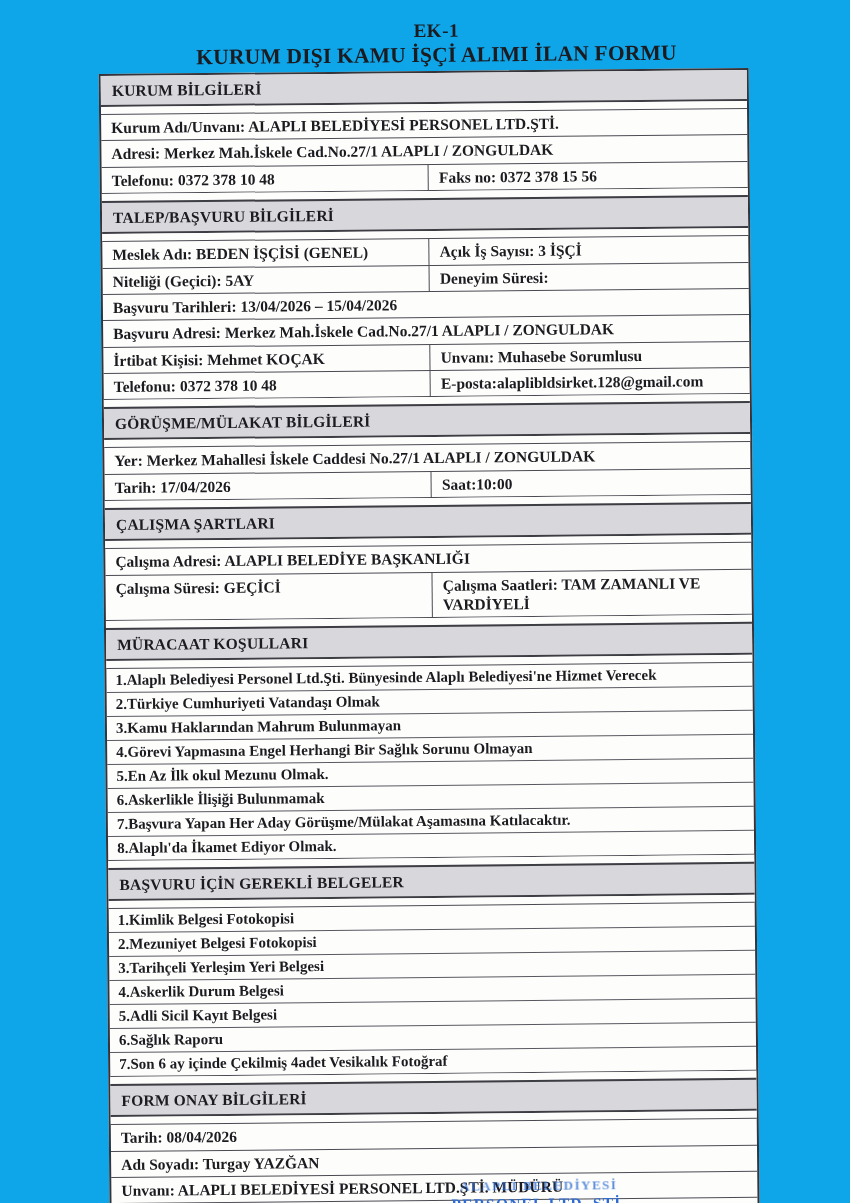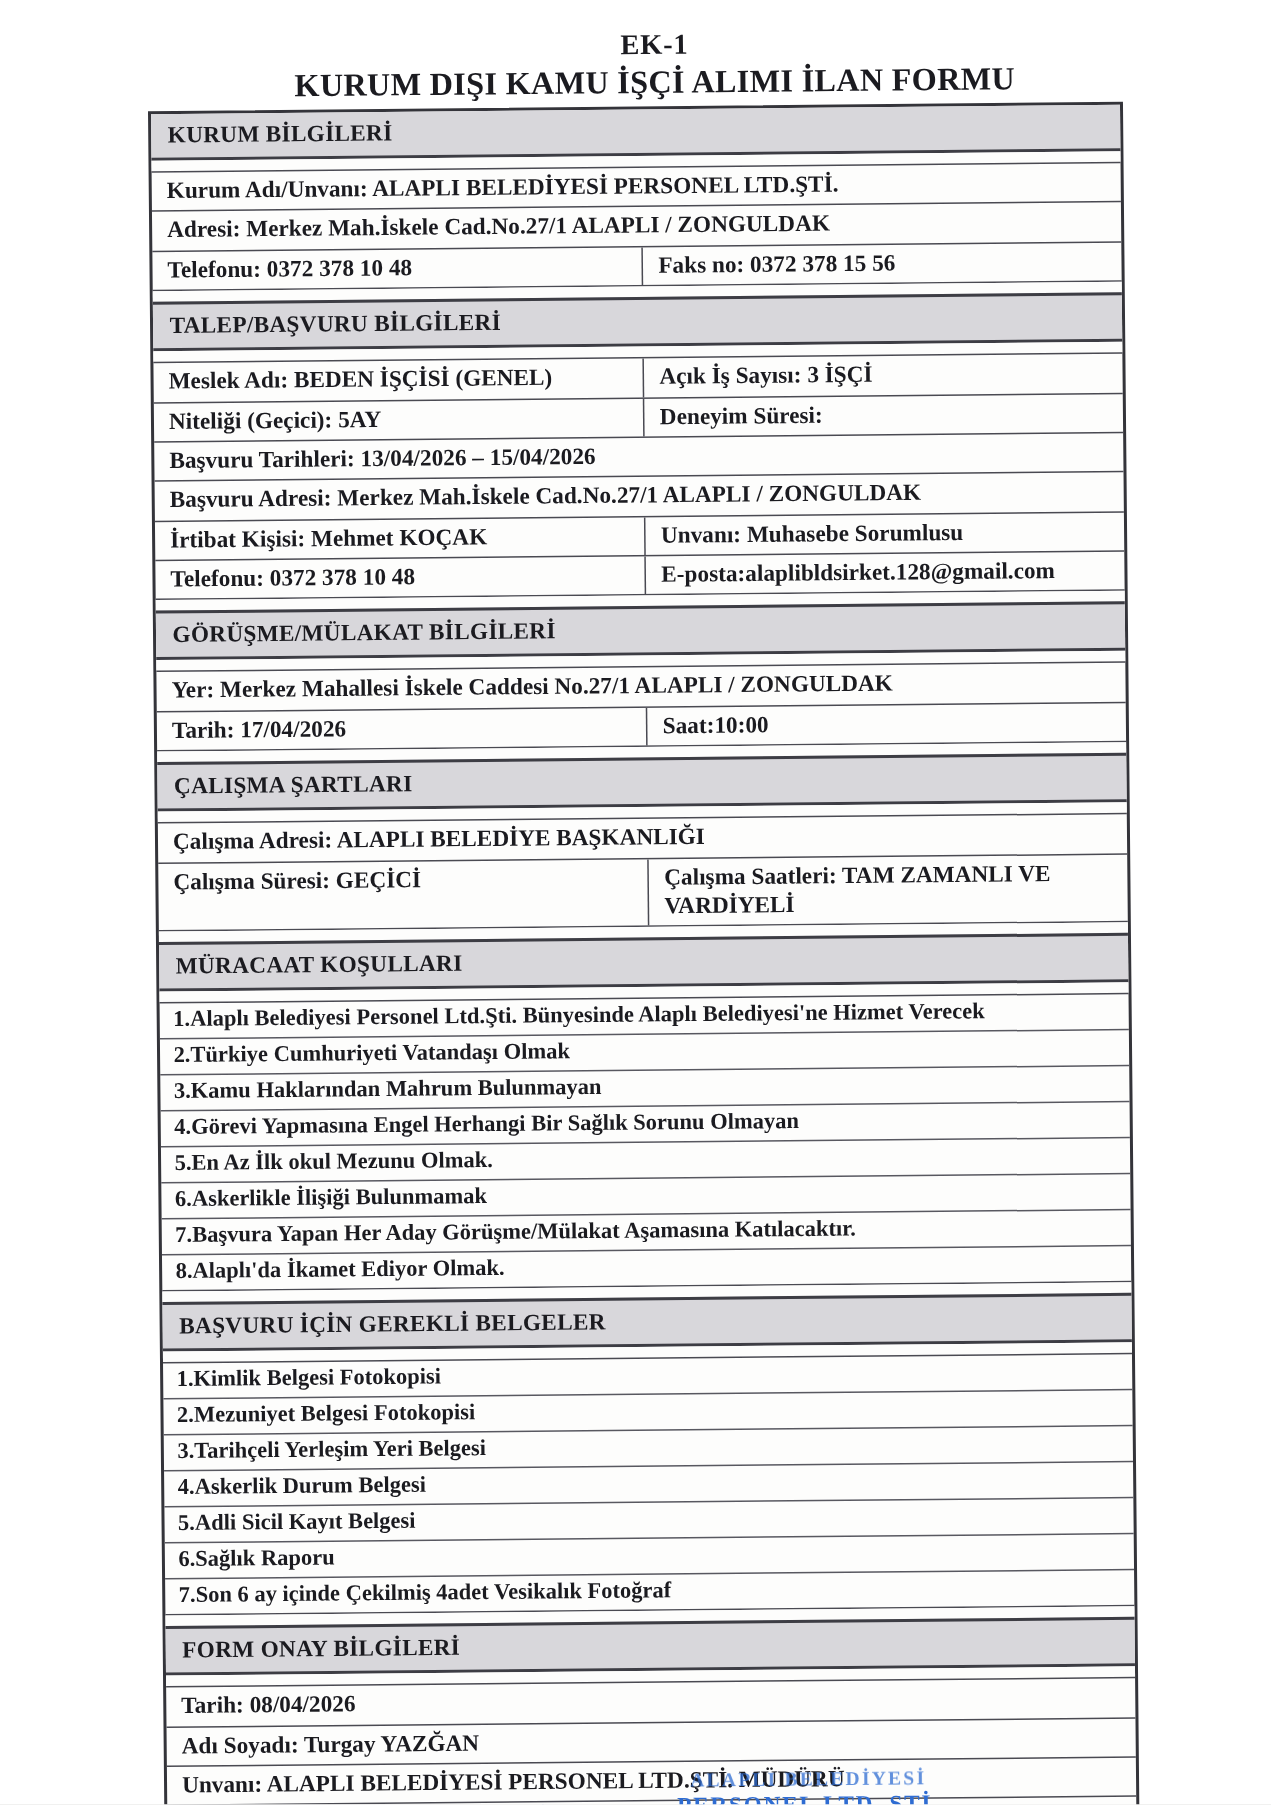--- a/index.html
+++ b/index.html
@@ -1,17 +1,17 @@
 <!DOCTYPE html>
 <html><head>
 <meta charset="utf-8">
 <style>
   html,body{margin:0;padding:0;background:#e8e8e6;}
   .sheet{
-    position:relative;width:850px;height:1203px;background:#ffffff;
+    position:relative;width:850px;height:1203px;background:#0ea5e9;
     font-family:"Liberation Serif","DejaVu Serif",serif;color:#1b1b20;
     overflow:hidden;
   }
   .tilt{position:absolute;inset:0;transform:rotate(-0.55deg);transform-origin:50% 420px;}
   .hdr{ text-align:center;padding-top:20px;width:760px;margin-left:60px;}
   .ek{font-size:19px;font-weight:700;letter-spacing:.5px;}
   .doctitle{font-size:21.5px;font-weight:700;margin-top:1px;letter-spacing:.2px;}
 
   .form{position:relative;width:650px;margin:3px 0 0 102px;
     border:2.4px solid #34343a;box-sizing:border-box;background:#fdfdfc;}

